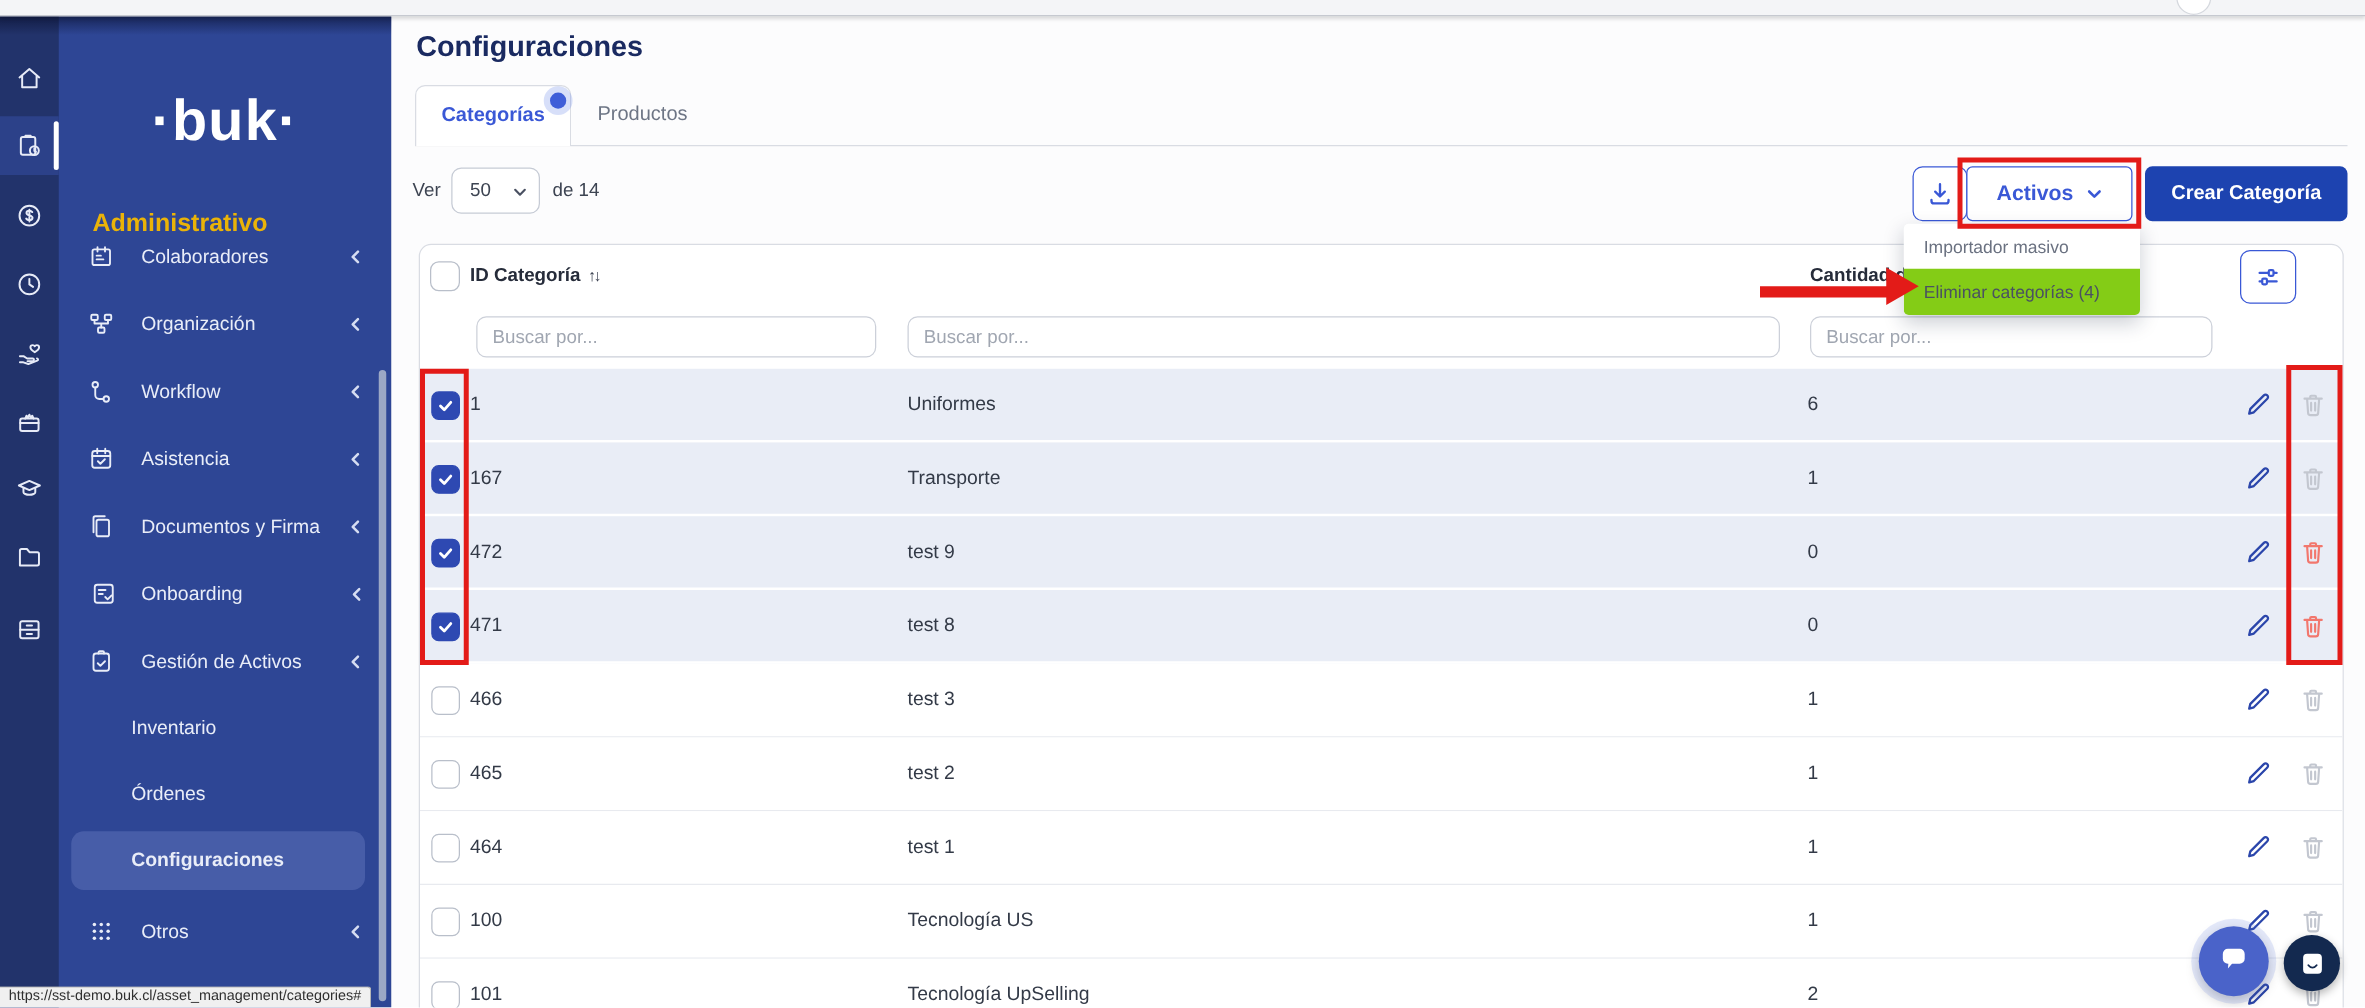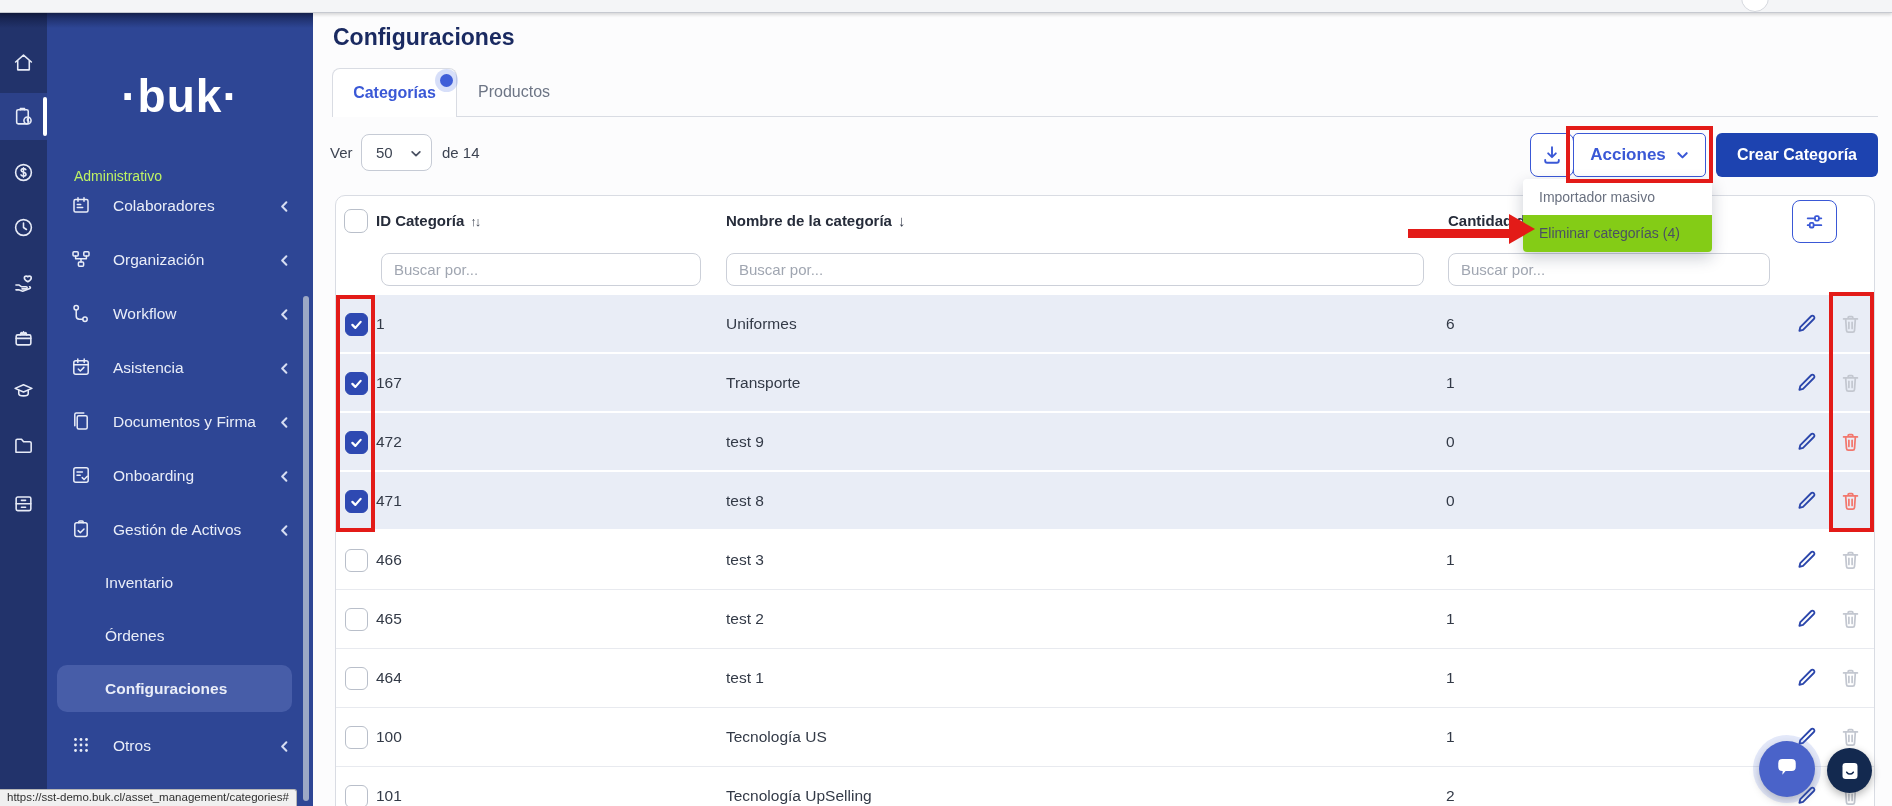--- a/index.html
+++ b/index.html
@@ -12,21 +12,21 @@
 
   
   .sidebar { left:0; top:13px; width:313px; height:793px; background:#2e4695; z-index:3; }
   .sidebar::before { content:''; position:absolute; left:0; top:0; right:0; height:15px; background:linear-gradient(rgba(6,11,38,.55),rgba(6,11,38,0)); z-index:6; pointer-events:none; }
   .rail { position:absolute; left:0; top:0; width:47px; height:793px; background:#22336b; }
   .rail-item { position:absolute; left:0; width:47px; height:44px; display:flex; align-items:center; justify-content:center; color:#e7ebf7; }
   .rail-item svg { width:21px; height:21px; stroke:#e7ebf7; stroke-width:1.5; fill:none; stroke-linecap:round; stroke-linejoin:round; }
   .rail-active-tile { position:absolute; left:0; top:80px; width:47px; height:47px; background:#2c4189; }
   .rail-active-tile::after { content:''; position:absolute; right:0; top:4px; width:4px; height:39px; background:#fff; border-radius:3px; }
   .side-logo { position:absolute; left:47px; top:32px; width:266px; text-align:center; color:#fff; font-size:46px; font-weight:700; letter-spacing:1px;margin-top:24px; }
-  .side-section { position:absolute; left:74px; top:155px; color:#bef264; font-size:14px; font-weight:400; }
+  .side-section { position:absolute; left:74px; top:155px; color:#eab308; font-size:20px; font-weight:700; }
   .side-item { position:absolute; left:58px; width:266px; height:54px; display:flex; align-items:center; color:#e9edf8; font-size:15.5px; font-weight:500; cursor:pointer; }
   .side-item .mi-icon { position:absolute; left:13px; width:22px; height:22px; }
   .side-item .mi-icon svg { width:20px; height:20px; stroke:#e9edf8; stroke-width:1.5; fill:none; stroke-linecap:round; stroke-linejoin:round; }
   .side-item .mi-label { position:absolute; left:55px; white-space:nowrap; }
   .side-item .mi-chev { position:absolute; left:220px; width:14px; height:14px; }
   .side-item .mi-chev svg { width:13px; height:13px; stroke:#d6ddf2; stroke-width:2.2; fill:none; stroke-linecap:round; stroke-linejoin:round; }
   .side-sub { position:absolute; left:47px; width:266px; height:54px; display:flex; align-items:center; color:#e9edf8; font-size:15.5px; cursor:pointer; }
   .side-sub .ms-label { position:absolute; left:58px; white-space:nowrap; }
   .side-sub.active::before { content:''; position:absolute; left:10px; top:3px; width:235px; height:47px; border-radius:10px; background:rgba(186,200,255,.18); }
   .side-sub.active .ms-label { font-weight:700; }
@@ -209,21 +209,21 @@
       <div class="side-item" style="top: 382px;">
         <span class="mi-icon"><svg viewBox="0 0 20 20">
             <rect x="6.2" y="4.8" width="10" height="13.2" rx="1.5"></rect>
             <path d="M3.8 14.8V3.4A1.4 1.4 0 0 1 5.2 2h7.6"></path>
           </svg></span>
         <span class="mi-label">Documentos y Firma</span>
         <span class="mi-chev"><svg viewBox="0 0 14 14">
             <path d="M9 2.5L4.5 7 9 11.5"></path>
           </svg></span>
       </div>
-      <div class="side-item" style="top: 436px;">
+      <div class="side-item" style="top: 436px; text-align: right;">
         <span class="mi-icon"><svg viewBox="0 0 20 20">
             <rect x="2.8" y="2.8" width="14.4" height="14.4" rx="2"></rect>
             <path d="M6 7h5.4M6 10.2h3.2M11.2 12.6l1.9 1.9 3.2-3.2"></path>
           </svg></span>
         <span class="mi-label">Onboarding</span>
         <span class="mi-chev"><svg viewBox="0 0 14 14">
             <path d="M9 2.5L4.5 7 9 11.5"></path>
           </svg></span>
       </div>
       <div class="side-item" style="top: 490px; padding-left: 32px;">
@@ -285,37 +285,36 @@
     </svg>
 </div>
 <div class="abs de-label">de 14</div>
 
 <button class="abs icon-btn download-btn">
   <svg viewBox="0 0 20 20" width="22" height="22">
       <path d="M10 3v8.5M6.5 8.5L10 12l3.5-3.5M3.8 14.5v.7A1.8 1.8 0 0 0 5.6 17h8.8a1.8 1.8 0 0 0 1.8-1.8v-.7"></path>
     </svg>
 </button>
 <button class="abs actions-btn">
-  <span>Acciones</span>
+  <span>Activos</span>
   <svg viewBox="0 0 14 14">
       <path d="M2.5 4.5L7 9l4.5-4.5"></path>
     </svg>
 </button>
 <button class="abs create-btn">Crear Categoría</button>
 
 <div class="abs dropdown" id="actions-menu">
     <div class="menu-item">Importador masivo</div>
     <div class="menu-item hl">Eliminar categorías (4)</div>
   </div>
 
 <div class="abs table-box">
   <div class="thead">
     <div class="cb" style="position:absolute;left:8px;top:13px"></div>
     <div class="th" style="left:40px"><span>ID Categoría</span><span class="sort-ic">↑↓</span></div>
-    <div class="th" style="left:390px"><span>Nombre de la categoría</span><span class="sort-ic" style="font-size:15px;letter-spacing:0">↓</span></div>
     <div class="th" style="left:1112px"><span>Cantidad d</span></div>
   </div>
   <div class="search-row">
     <input style="left: 45px; width: 320px;" placeholder="Buscar por...">
     <input style="left: 390px; width: 698px;" placeholder="Buscar por...">
     <input style="left: 1112px; width: 322px;" placeholder="Buscar por...">
   </div>
   <div id="rows-host">
       <div class="trow sel">
         <div class="cb checked">

